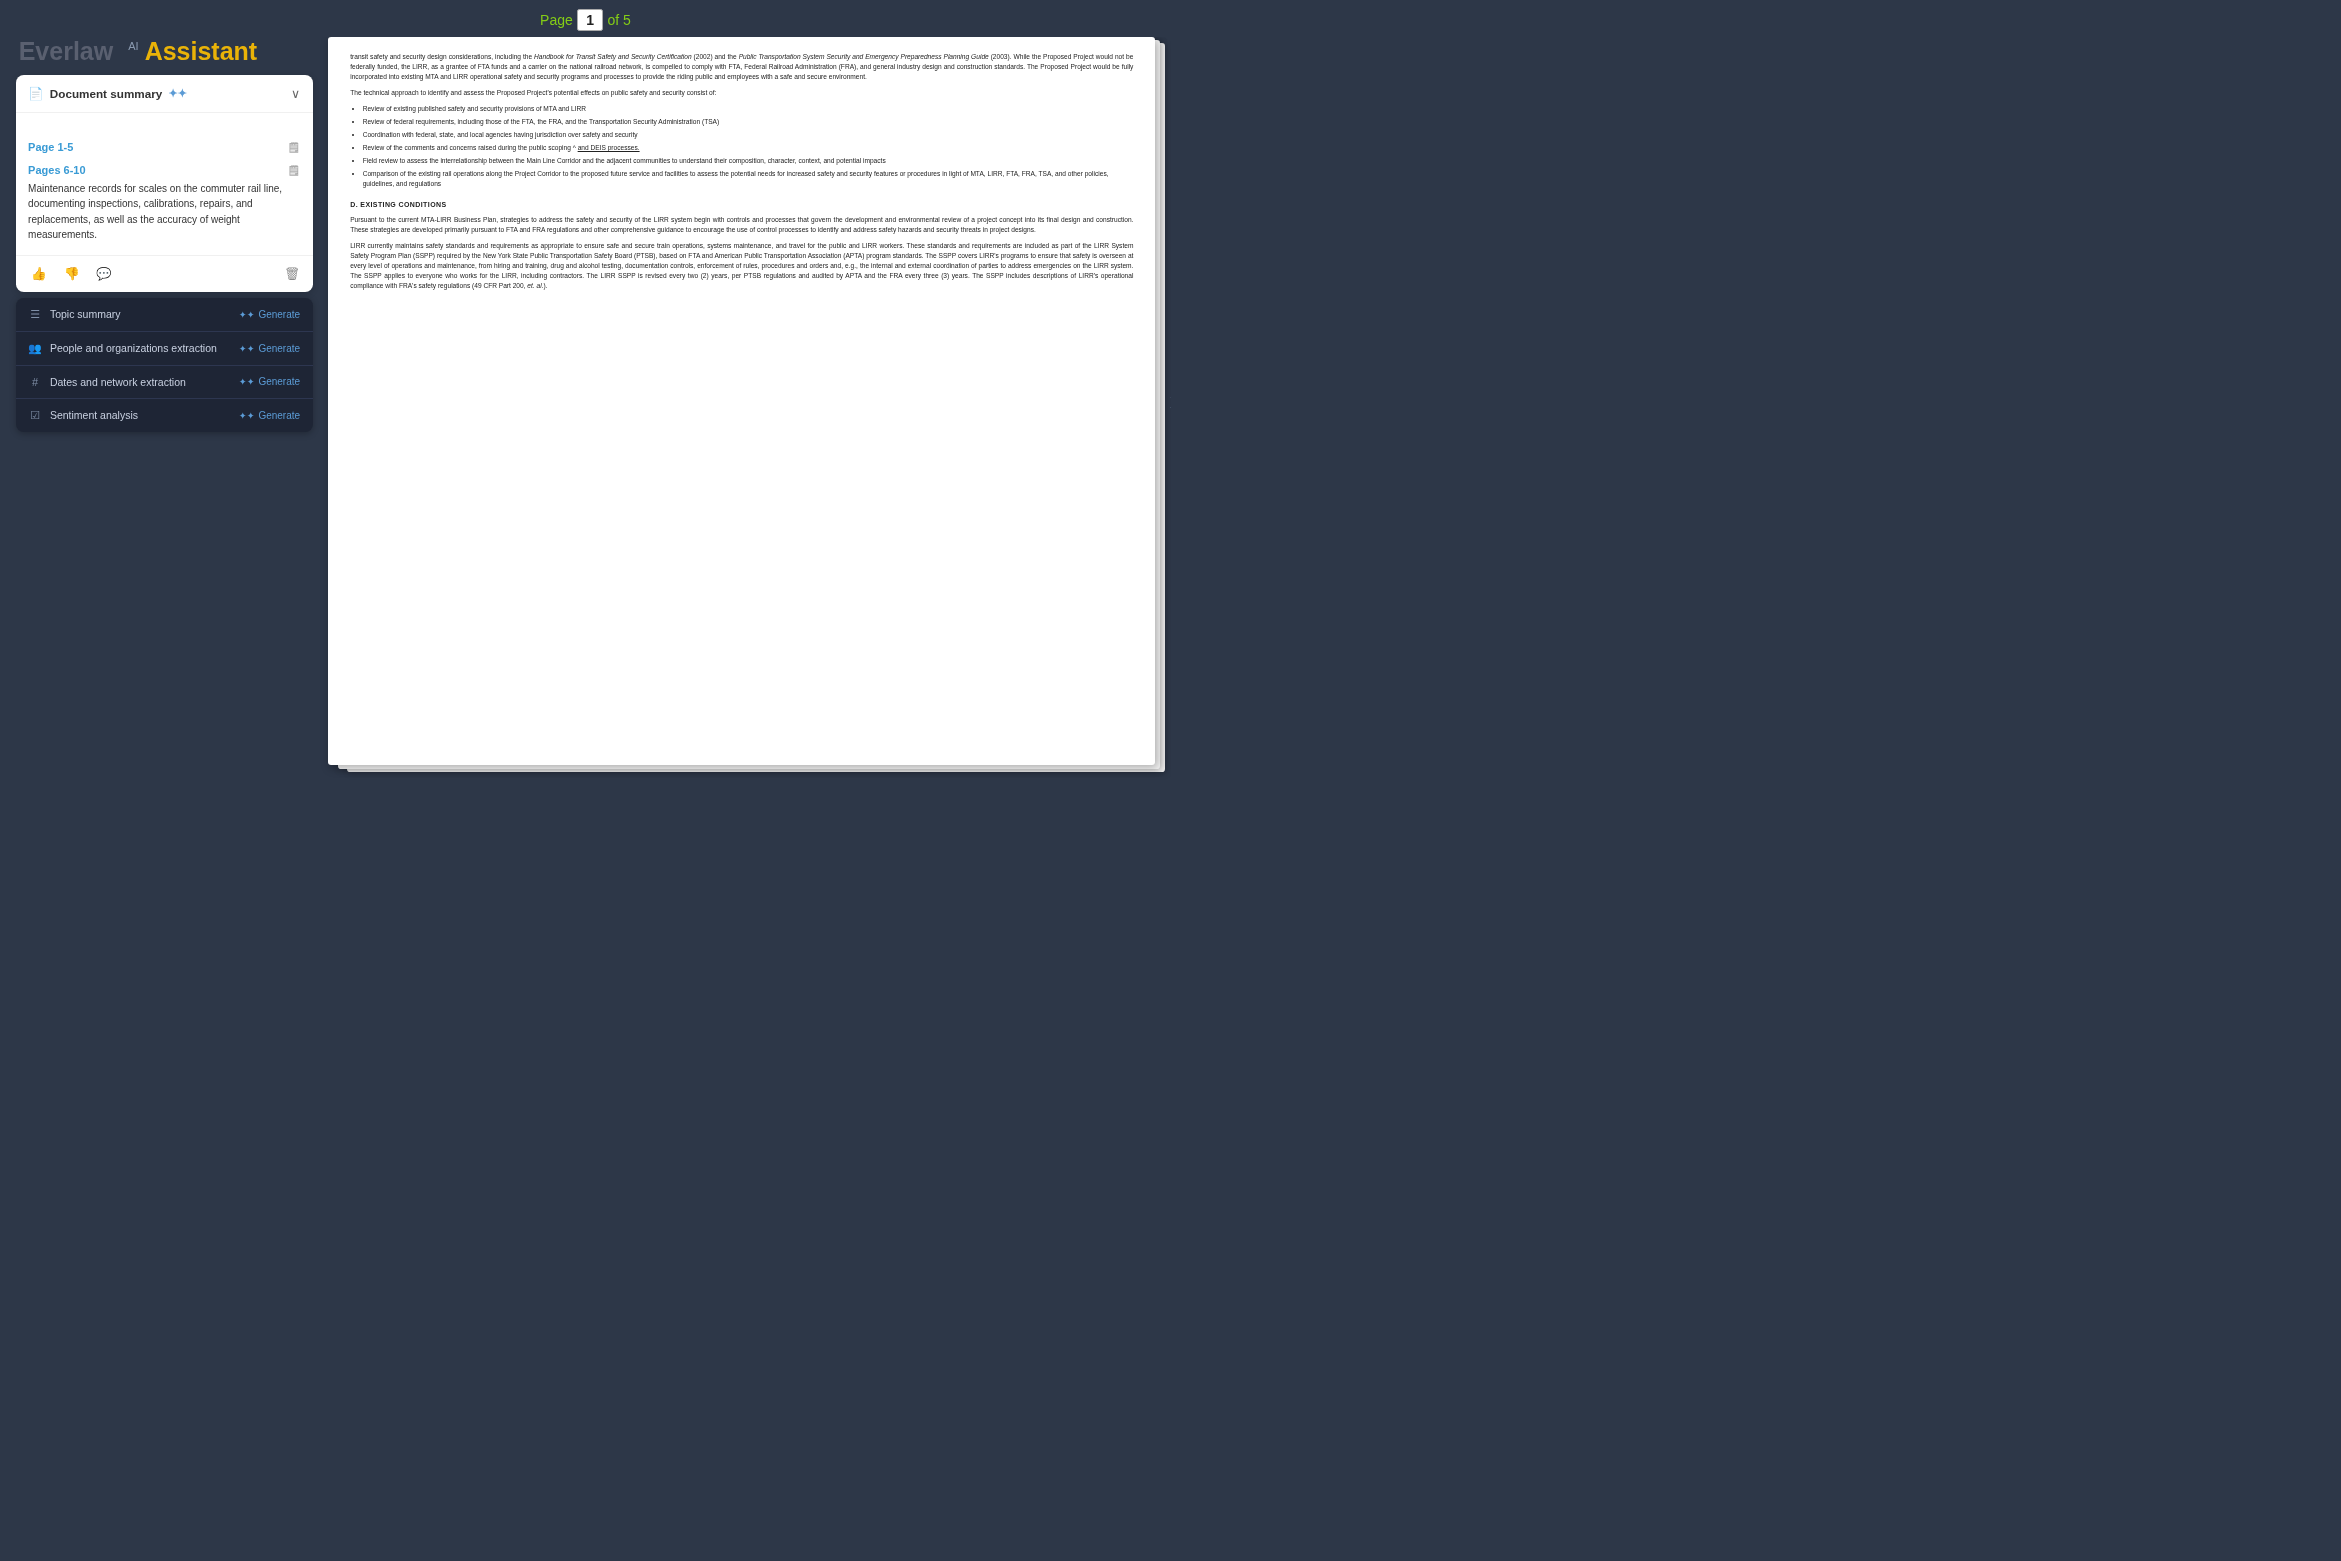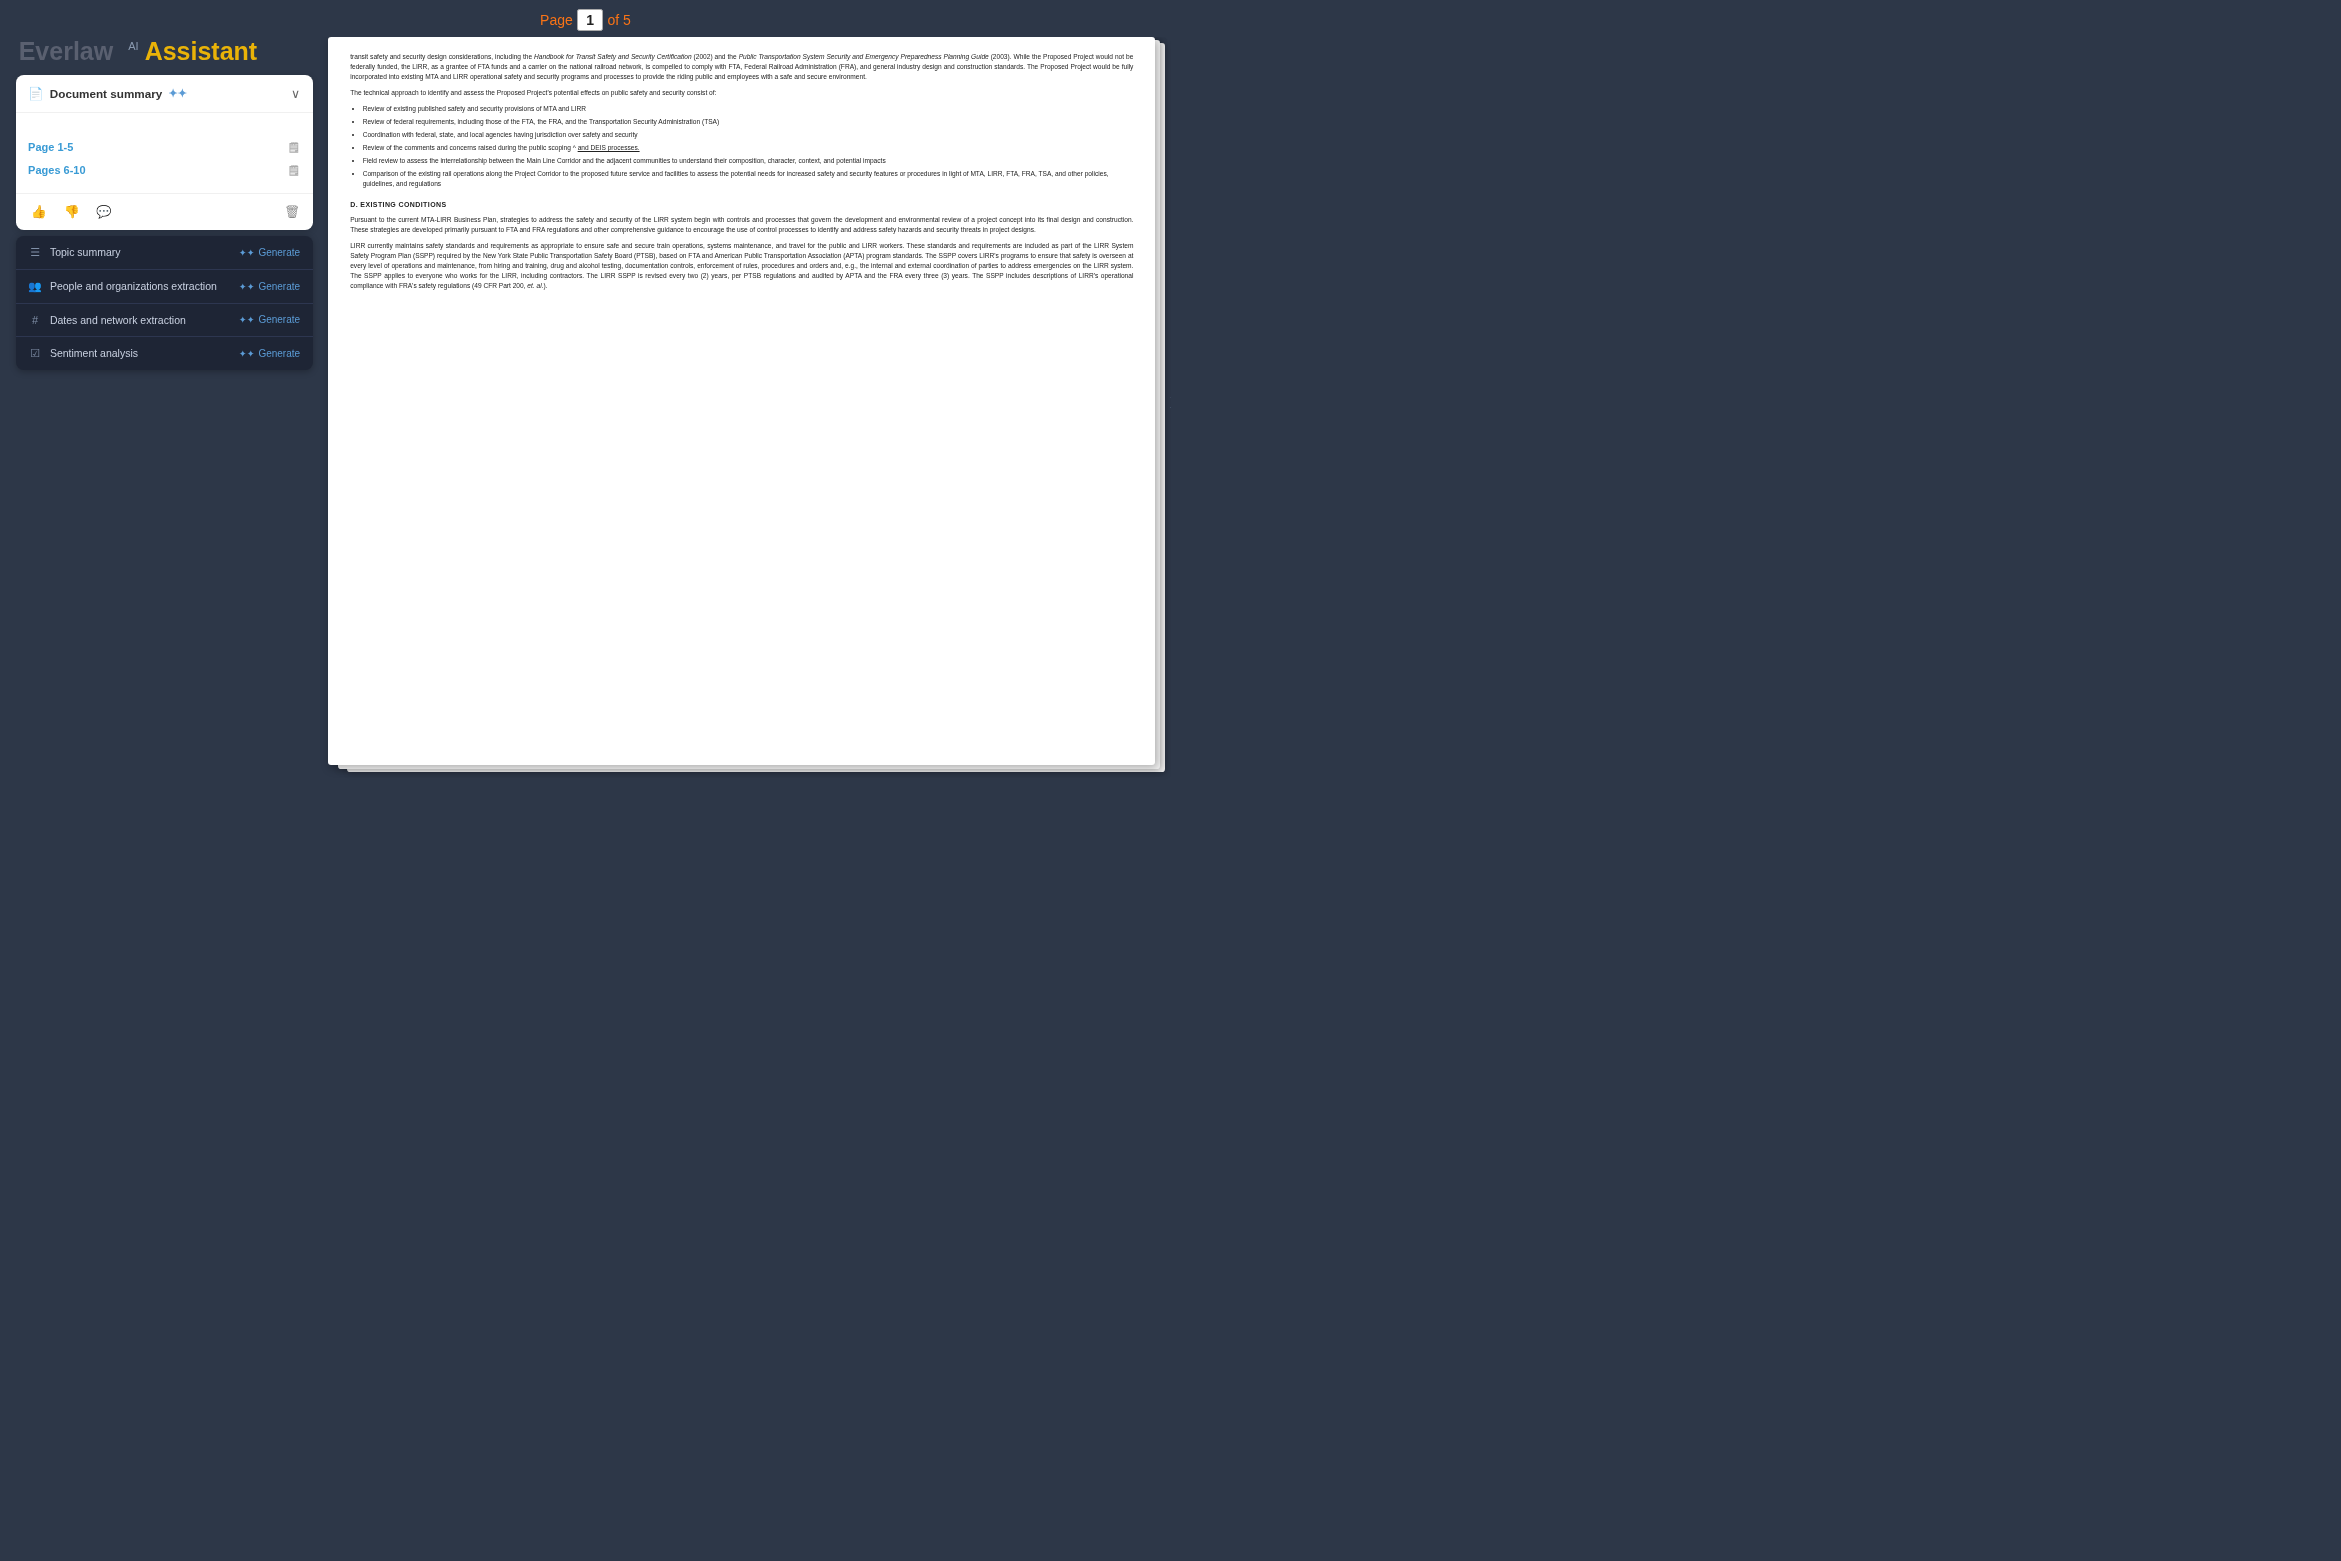--- a/index.html
+++ b/index.html
@@ -18,21 +18,21 @@
       display: flex;
       justify-content: center;
       align-items: center;
       padding: 9.4px 0 6.2px 0;
       color: #333;
       gap: 4.7px;
       background: #2d3748;
     }
     .page-header-text {
       font-size: 14px;
-      color: #f97316;
+      color: #84cc16;
       font-weight: 400;
     }
     .page-number-box {
       background: white;
       border: 0.8px solid #aaa;
       border-radius: 2.3px;
       padding: 1.6px 7.8px;
       font-size: 14px;
       font-weight: 600;
       color: #222;
@@ -356,20 +356,21 @@
       <div class="summary-body">
         <div class="section-label">
           <span>Page 1-5</span>
           <span class="copy-icon">🗒</span>
         </div>
 
         <div class="section-label">
           <span>Pages 6-10</span>
           <span class="copy-icon">🗒</span>
         </div>
+        <div class="section-text">Maintenance records for scales on the commuter rail line, documenting inspections, calibrations, repairs, and replacements, as well as the accuracy of weight measurements.</div>
       </div>
 
       <div class="feedback-row">
         <div class="feedback-left">
           <button class="feedback-btn">👍</button>
           <button class="feedback-btn">👎</button>
           <button class="feedback-btn">💬</button>
         </div>
         <button class="trash-btn">🗑</button>
       </div>

